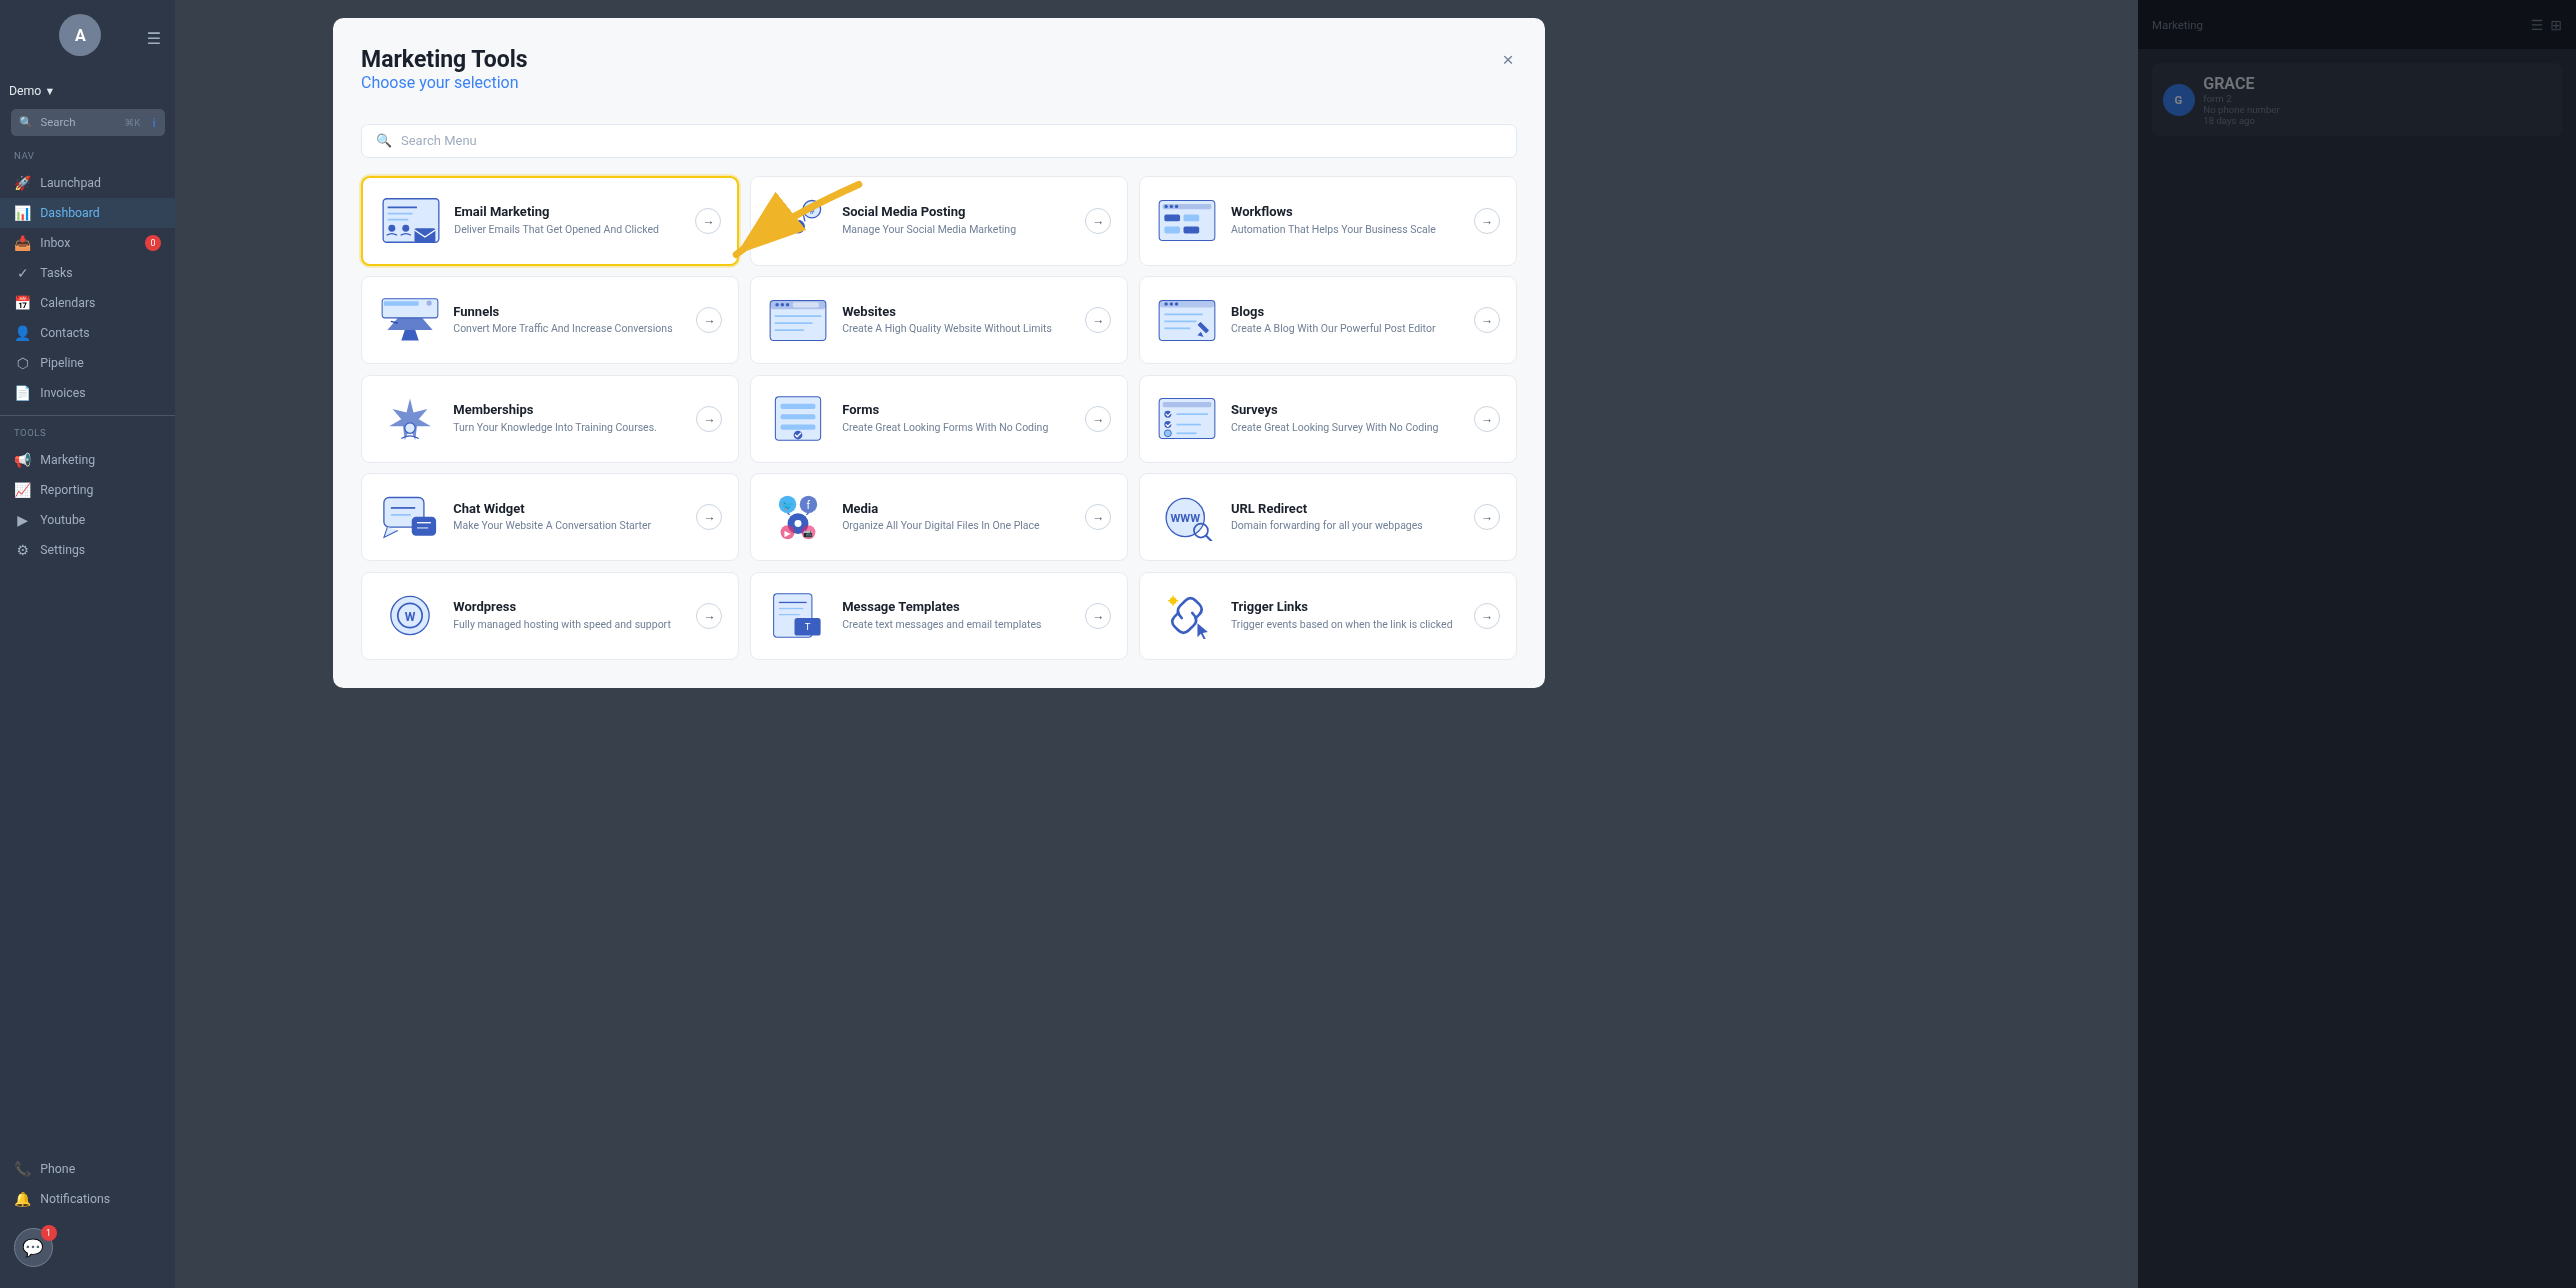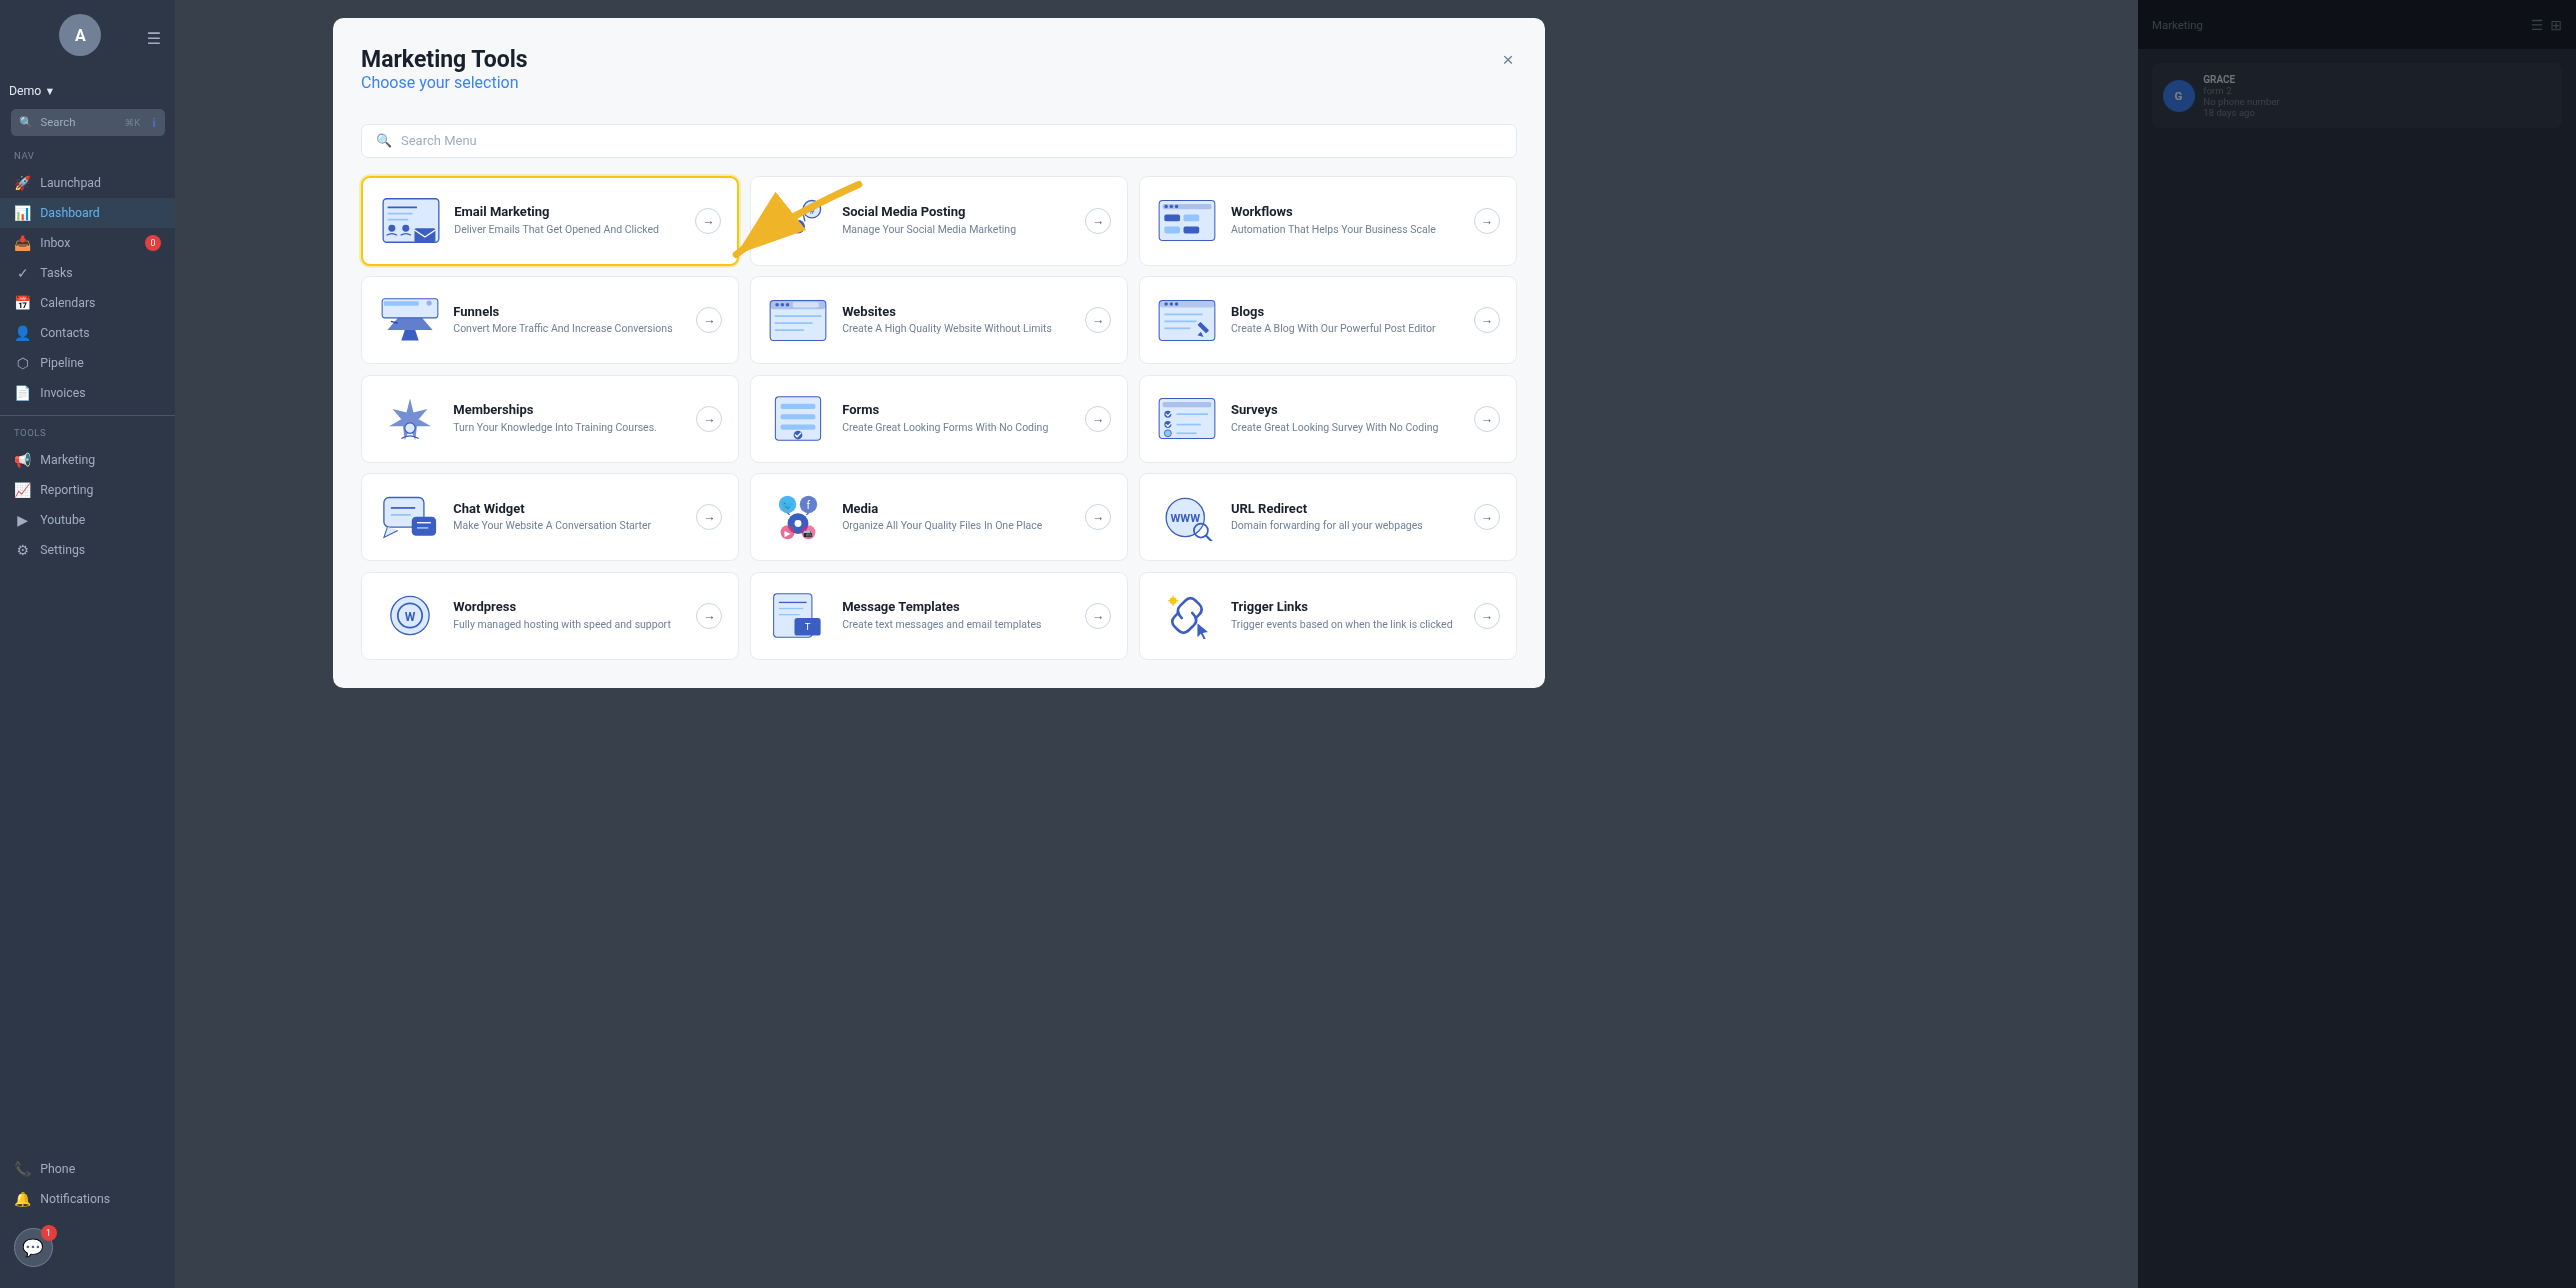--- a/index.html
+++ b/index.html
@@ -365,21 +365,21 @@
       <div style="margin-left:auto;display:flex;gap:7px;align-items:center;">
         <span style="font-size:14px;color:#718096;">☰</span>
         <span style="font-size:14px;color:#718096;">⊞</span>
       </div>
     </div>
 
     <div style="padding:14px;flex:1;overflow:hidden;">
       <div style="background:#374151;border-radius:7px;padding:10.5px;margin-bottom:7px;display:flex;align-items:center;gap:8.8px;">
         <div style="width:32px;height:32px;border-radius:50%;background:#3b82f6;display:flex;align-items:center;justify-content:center;color:white;font-size:11.4px;font-weight:bold;">G</div>
         <div>
-          <div style="color:#e2e8f0;font-size:10px;font-weight:600;">GRACE</div>
+          <div style="color:#e2e8f0;font-size:16px;font-weight:600;">GRACE</div>
           <div style="color:#718096;font-size:9.6px;">form 2</div>
           <div style="color:#718096;font-size:9.6px;">No phone number</div>
           <div style="color:#718096;font-size:9.6px;">18 days ago</div>
         </div>
       </div>
     </div>
   </div>
 
   <div class="modal">
     <div class="modal-header">
@@ -612,21 +612,21 @@
             <path d="M46 22 L38 28" stroke="#3b5fc0" stroke-width="1.5" stroke-dasharray="3"></path>
 
             <circle cx="22" cy="44" r="8" fill="#e1306c" opacity="0.7"></circle>
             <circle cx="46" cy="44" r="8" fill="#e91e63" opacity="0.6"></circle>
             <text x="22" y="48" text-anchor="middle" font-size="9" fill="white">▶</text>
             <text x="46" y="48" text-anchor="middle" font-size="9" fill="white">📷</text>
           </svg>
         </div>
         <div class="tool-info">
           <div class="tool-name">Media</div>
-          <div class="tool-desc">Organize All Your Quality Files In One Place</div>
+          <div class="tool-desc">Organize All Your Digital Files In One Place</div>
         </div>
         <div class="tool-arrow">→</div>
       </div>
 
       <div class="tool-card">
         <div class="tool-icon">
           <svg width="60" height="47" viewBox="0 0 68 54" fill="none">
             <circle cx="32" cy="27" r="22" fill="#dbeafe" stroke="#3b5fc0" stroke-width="1.5"></circle>
             <text x="32" y="32" text-anchor="middle" font-size="13" fill="#3b5fc0" font-weight="bold">WWW</text>
 

